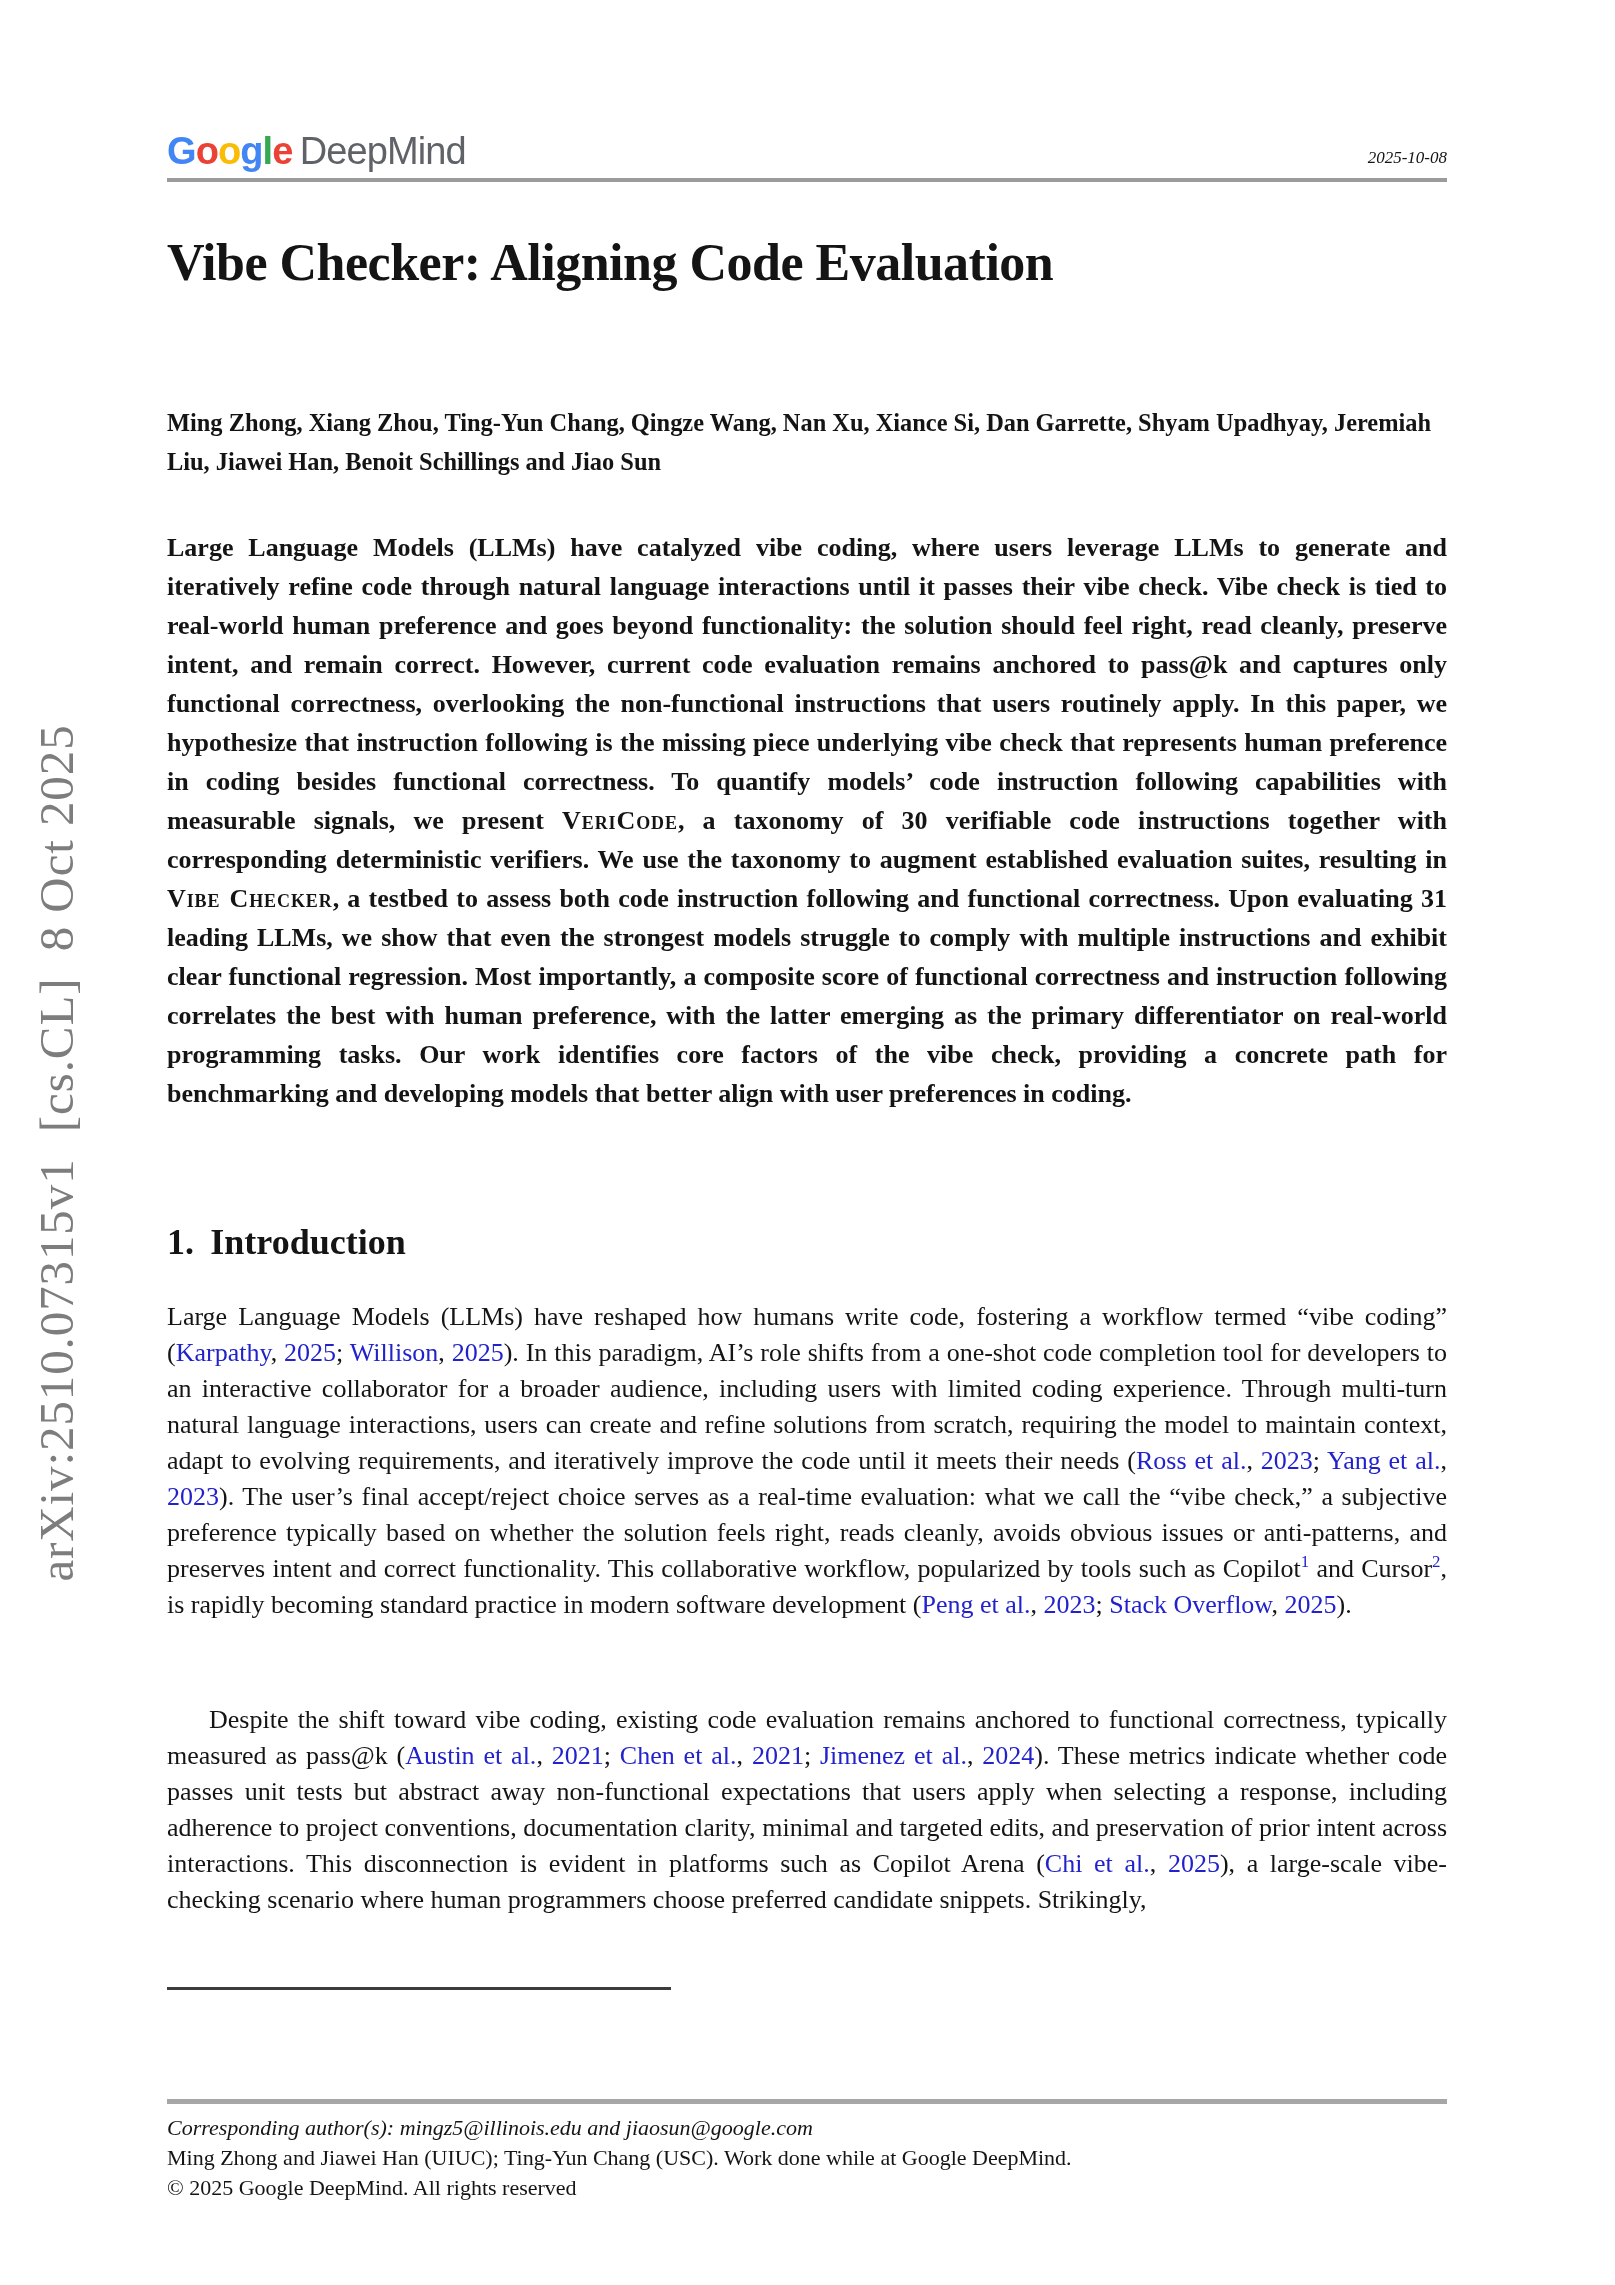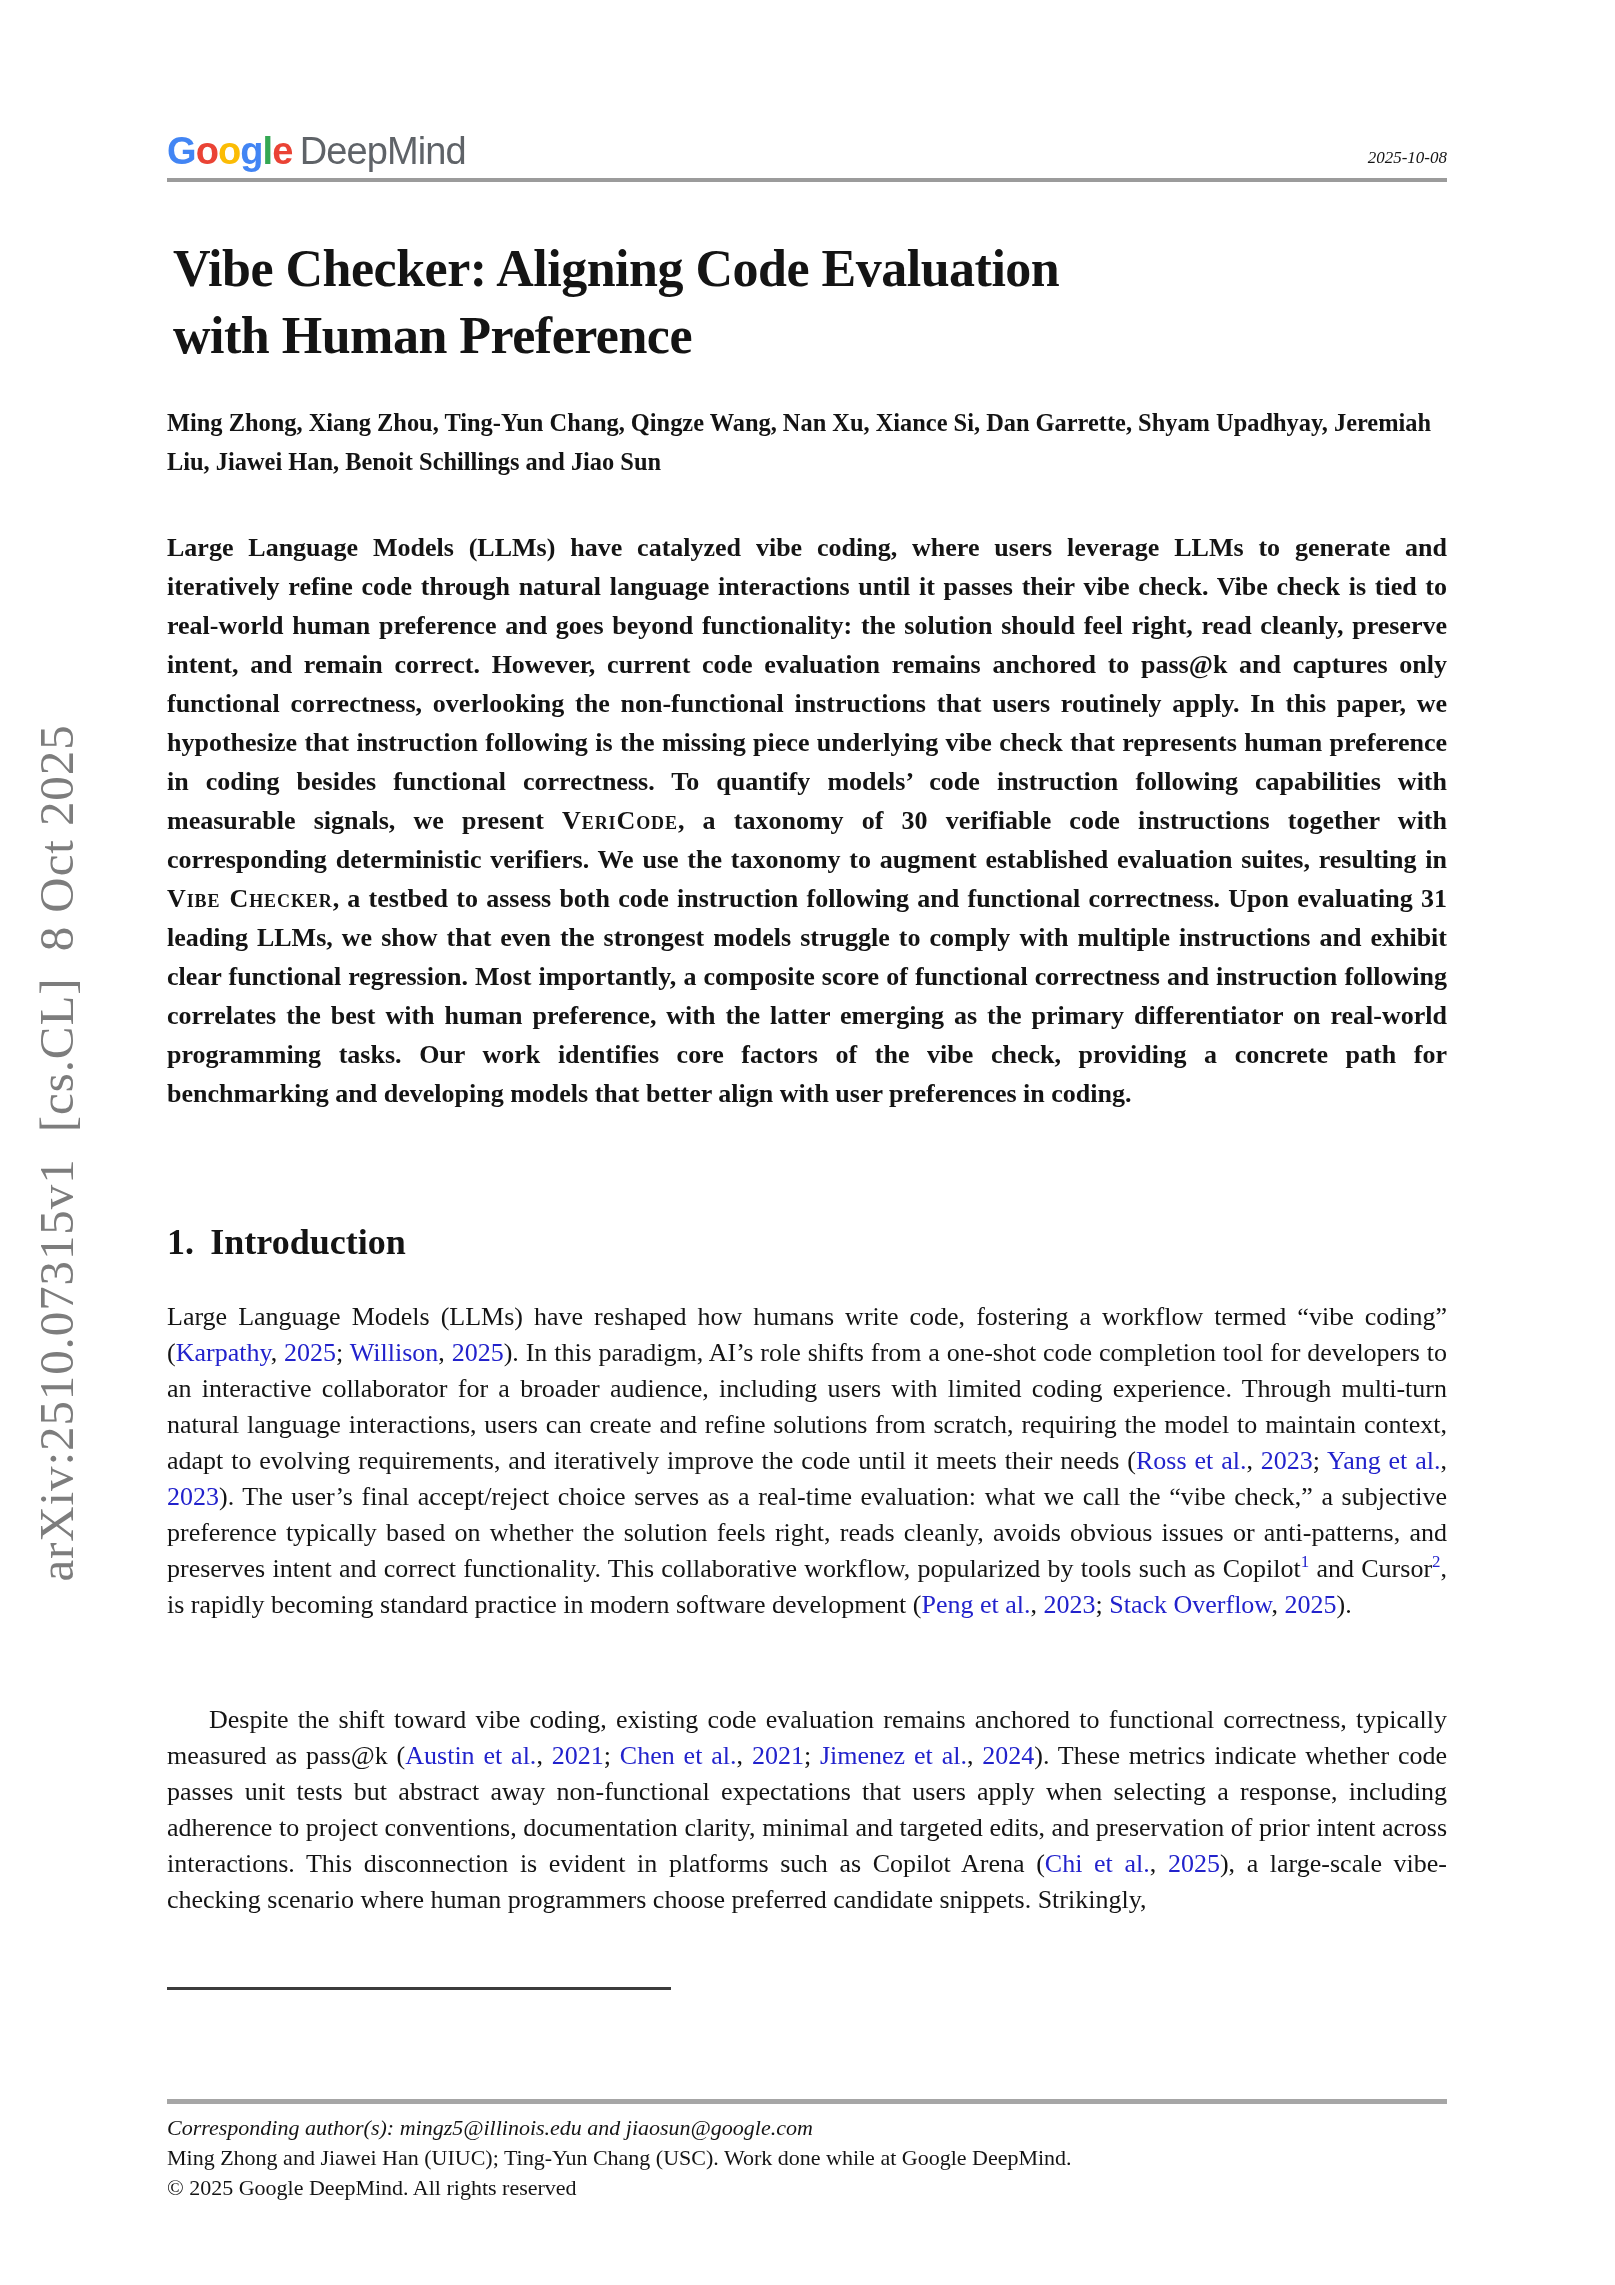--- a/index.html
+++ b/index.html
@@ -21,21 +21,21 @@
     position:absolute; left:167px; top:132px; width:1280px;
     display:flex; justify-content:space-between; align-items:flex-end;text-align:right;
   }
   .logo { font-family:"Liberation Sans", sans-serif; font-size:38px; letter-spacing:-0.9px; line-height:1; }
   .logo-google { font-weight:bold; }
   .logo-deepmind { color:#5f6368; margin-left:7.2px; font-weight:normal; }
   .date { font-size:17px; font-style:italic; line-height:1; padding-bottom:3.6px;margin-left:48px; }
   .header-rule { position:absolute; left:167px; top:178px; width:1280px; height:3.6px; background:#9b9b9b; }
 
   
-  .title { position:absolute; left:166px; top:228px; margin:7px; font-size:52px; line-height:67px; font-weight:bold; letter-spacing:-0.5px; }
+  .title { position:absolute; left:166px; top:228px; margin:1px; font-size:52px; line-height:67px; font-weight:bold; letter-spacing:-0.5px; }
   .title-line { display:block; }
   .authors { position:absolute; left:167px; top:403px; width:1294px; font-size:24.4px; line-height:39px; font-weight:bold; }
 
   
   .abstract {
     position:absolute; left:167px; top:528px; width:1280px;
     font-size:26px; line-height:39px; font-weight:bold; text-align:justify;
   }
 
   
@@ -74,21 +74,20 @@
   <div class="brand-row">
     <div class="logo">
       <span class="logo-google"><span class="logo-letter" style="color: rgb(66, 133, 244);">G</span><span class="logo-letter" style="color: rgb(234, 67, 53);">o</span><span class="logo-letter" style="color: rgb(251, 188, 5);">o</span><span class="logo-letter" style="color: rgb(66, 133, 244);">g</span><span class="logo-letter" style="color: rgb(52, 168, 83);">l</span><span class="logo-letter" style="color: rgb(234, 67, 53);">e</span></span><span class="logo-deepmind">DeepMind</span>
     </div>
     <div class="date">2025-10-08</div>
   </div>
   <div class="header-rule"></div>
 
   <h1 class="title">
     <span class="title-line">Vibe Checker: Aligning Code Evaluation</span>
-    <span class="title-line">with Human Preference</span>
   </h1>
 
   <div class="authors">Ming Zhong, Xiang Zhou, Ting-Yun Chang, Qingze Wang, Nan Xu, Xiance Si, Dan Garrette, Shyam Upadhyay, Jeremiah Liu, Jiawei Han, Benoit Schillings and Jiao Sun</div>
 
   <div class="abstract">Large Language Models (LLMs) have catalyzed vibe coding, where users leverage LLMs to generate and iteratively refine code through natural language interactions until it passes their <span class="i">vibe check</span>. <span class="i">Vibe check</span> is tied to real-world human preference and goes beyond functionality: the solution should feel right, read cleanly, preserve intent, and remain correct. However, current code evaluation remains anchored to pass@k and captures only functional correctness, overlooking the non-functional instructions that users routinely apply.  In this paper, we hypothesize that instruction following is the missing piece underlying <span class="i">vibe check</span> that represents human preference in coding besides functional correctness. To quantify models’ code instruction following capabilities with measurable signals, we present <span class="sc">VeriCode</span>, a taxonomy of 30 verifiable code instructions together with corresponding deterministic verifiers. We use the taxonomy to augment established evaluation suites, resulting in <span class="sc">Vibe Checker</span>, a testbed to assess both code instruction following and functional correctness. Upon evaluating 31 leading LLMs, we show that even the strongest models struggle to comply with multiple instructions and exhibit clear functional regression.  Most importantly, <span class="i">a composite score of functional correctness and instruction following correlates the best with human preference</span>, with the latter emerging as the primary differentiator on real-world programming tasks. Our work identifies core factors of the <span class="i">vibe check</span>, providing a concrete path for benchmarking and developing models that better align with user preferences in coding.</div>
 
   <h2 class="section-heading">
     <span class="sec-num">1.</span><span class="sec-title">Introduction</span>
   </h2>
 

